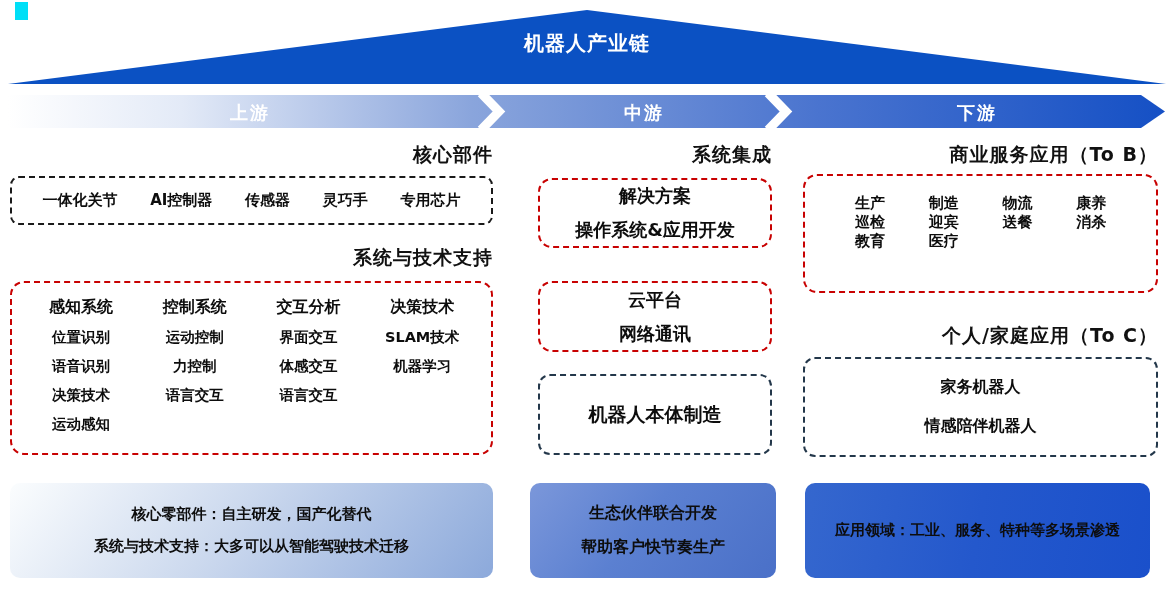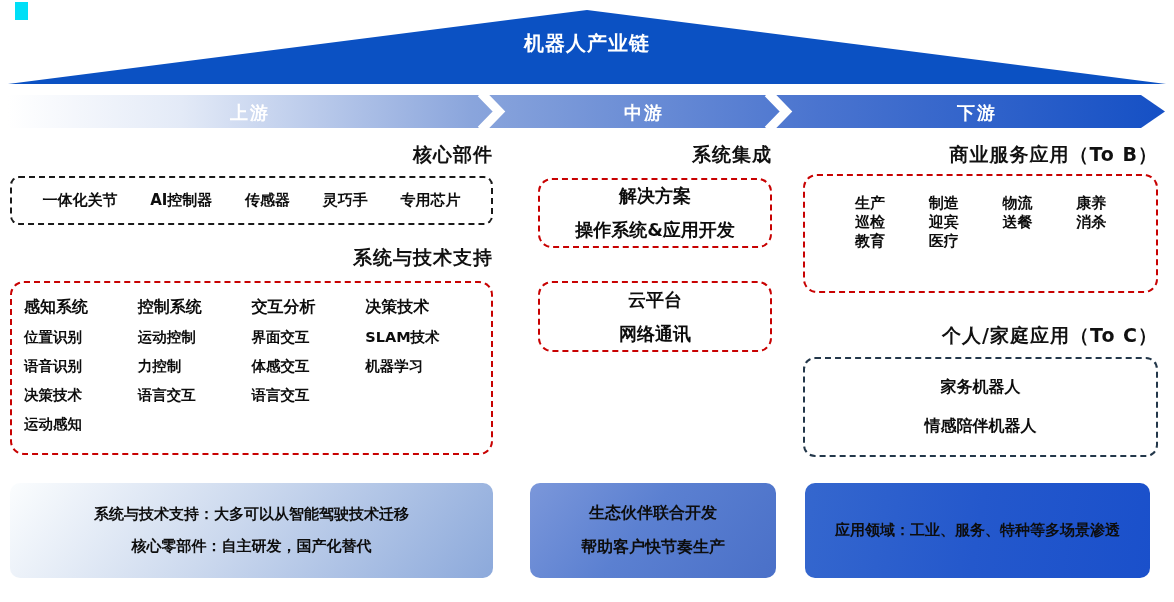--- a/index.html
+++ b/index.html
@@ -25,21 +25,21 @@
   .red-dash   { border:2.5px dashed #c80101; border-radius:14px; }
   .black-dash { border:2.5px dashed #1a1a1a; border-radius:9px; }
   .navy-dash  { border:2.5px dashed #23374a; border-radius:12px; }
 
   .core-parts {
     display:flex; align-items:center; justify-content:space-around; padding:0 14px;
     font-weight:bold; font-size:15px;
   }
   .tech-grid {
     display:grid; grid-template-columns:repeat(4,1fr); align-content:start;
-    padding:14px 12px 0; row-gap:10px; text-align:left; font-weight:bold;
+    padding:14px 12px 0; row-gap:10px; text-align:center; font-weight:bold;
   }
   .tech-grid .th { font-size:16px; }
   .tech-grid .td { font-size:14.5px; }
   .tob-grid {
     display:grid; grid-template-columns:repeat(4,1fr); align-content:start;
     padding:18px 28px 0; text-align:center; font-weight:bold; font-size:15px;
   }
   .stack-box {
     display:flex; flex-direction:column; justify-content:center; align-items:center;
     text-align:center; font-weight:bold;
@@ -118,36 +118,39 @@
     <span class="td">语言交互</span>
     <span class="td"></span>
 
     <span class="td">运动感知</span>
     <span class="td"></span>
     <span class="td"></span>
     <span class="td"></span>
   </div>
 
   <div class="blue-card card-up" style="left:10px; top:483px; width:483px; height:95px">
+    <span>核心零部件：自主研发，国产化替代</span>
     <span>系统与技术支持：大多可以从智能驾驶技术迁移</span>
-    <span>核心零部件：自主研发，国产化替代</span>
   </div>
 
   <div class="col-heading" style="left:538px; top:142px; width:234px">系统集成</div>
 
   <div class="dash-box red-dash stack-box mid-red" style="left:538px; top:178px; width:234px; height:70px">
     <span>解决方案</span>
     <span>操作系统&amp;应用开发</span>
   </div>
 
   <div class="dash-box red-dash stack-box mid-red" style="left:538px; top:281px; width:234px; height:71px">
     <span>云平台</span>
     <span>网络通讯</span>
   </div>
 
+  <div class="dash-box navy-dash stack-box mid-navy" style="left:538px; top:374px; width:234px; height:81px">
+    <span>机器人本体制造</span>
+  </div>
 
   <div class="blue-card card-mid" style="left:530px; top:483px; width:246px; height:95px">
     <span>生态伙伴联合开发</span>
     <span>帮助客户快节奏生产</span>
   </div>
 
   <div class="col-heading" style="left:803px; top:142px; width:355px">商业服务应用（To B）</div>
 
   <div class="dash-box red-dash tob-grid" style="left:803px; top:174px; width:355px; height:119px">
     <span>生产</span>

